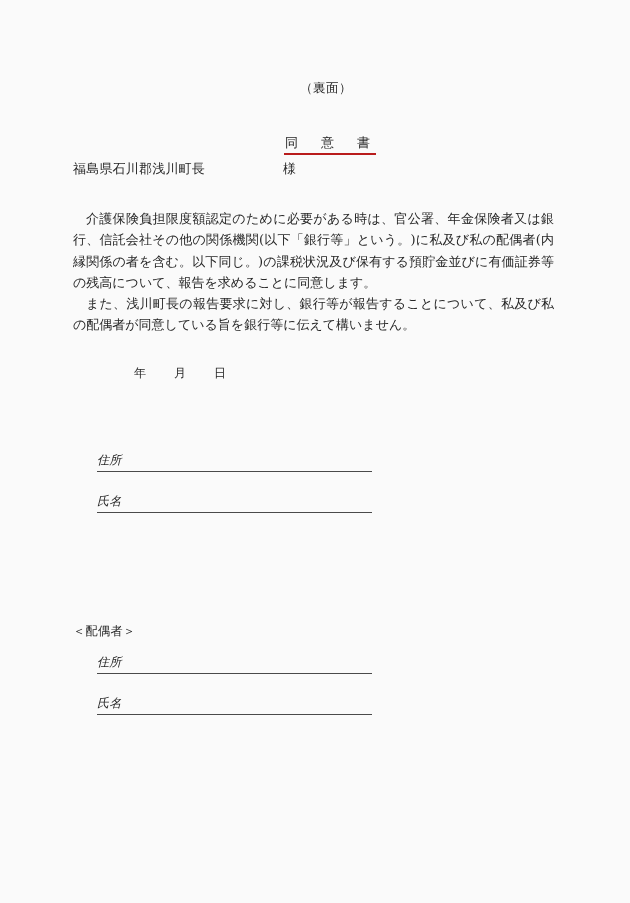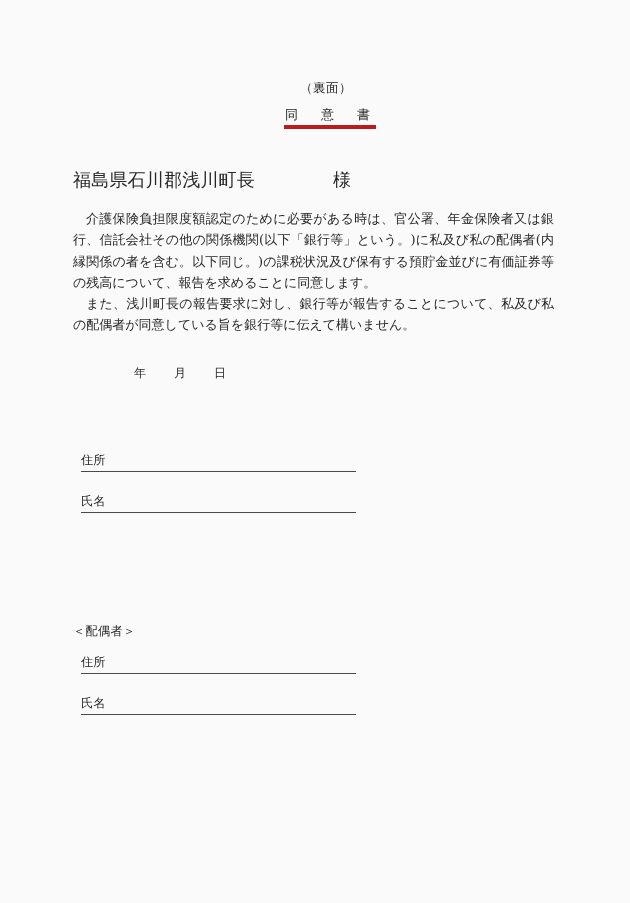--- a/index.html
+++ b/index.html
@@ -44,30 +44,31 @@
     top: 106px;
     left: 0;
     width: 630px;
     text-align: center;
     font-size: 13px;
   }
   .doc-title .inner {
     display: inline-block;
     margin-left: 30px;
     padding: 0 1px 1px 1px;
-    border-bottom: 4px solid #b91c1c;
+    border-bottom: 2px solid #b91c1c;
     letter-spacing: 5px;
+    margin-top: 28px;
   }
 
   
   .addressee {
     position: absolute;
-    top: 168px;
+    top: 160px;
     left: 73px;
-    font-size: 18px;
+    font-size: 13px;
     white-space: nowrap;
   }
   .addressee .name { letter-spacing: 0.2px; }
   .addressee .sama { display: inline-block; margin-left: 78px; }
 
   
   .body-block {
     position: absolute;
     top: 208px;
     left: 73px;
@@ -103,24 +104,25 @@
   .sig-group.person  { top: 440px; }
   .sig-group.spouse  { top: 623px; }
 
   .sig-heading {
     white-space: nowrap;
     letter-spacing: 0.3px;
   }
 
   .sig-field {
     position: relative;
-    margin-left: 8px;
+    margin-left: 24px;
     margin-top: 14px;
     width: 275px;
     white-space: nowrap;
+    font-style: italic;
   }
   .sig-field .field-label {
     position: relative;
     z-index: 2;
     background: transparent;
     padding-right: 2px;
   }
   .sig-field .rule {
     position: absolute;
     left: 0;

